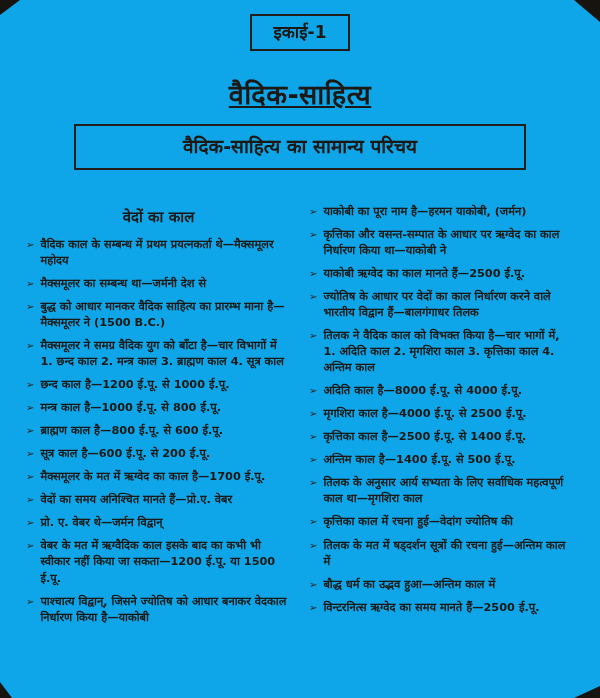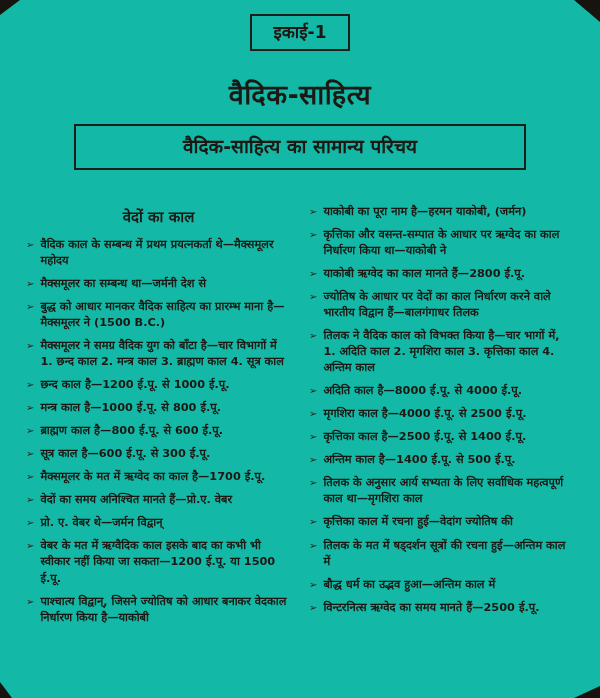--- a/index.html
+++ b/index.html
@@ -2,21 +2,21 @@
 <html lang="hi"><head>
 <meta charset="utf-8">
 <style>
   * { box-sizing: border-box; margin: 0; padding: 0; }
   html, body { background: #9a968e; font-family: "DejaVu Sans", sans-serif; }
   .page {
     position: relative;
     width: 600px;
     height: 698px;
     margin: 0 auto;
-    background: #14b8a6;
+    background: #0ea5e9;
     color: #1c1813;
     overflow: hidden;
   }
   
   .artifact { position: absolute; background: #17140f; }
   .art-tl { top: 0; left: 0; width: 20px; height: 15px; clip-path: polygon(0 0, 100% 0, 0 100%); }
   .art-tr { top: 0; right: 0; width: 26px; height: 22px; clip-path: polygon(0 0, 100% 0, 100% 100%); }
   .art-bl { bottom: 0; left: 0; width: 12px; height: 16px; clip-path: polygon(0 0, 100% 100%, 0 100%); }
   .art-br { bottom: 0; right: 0; width: 26px; height: 12px; clip-path: polygon(100% 0, 100% 100%, 0 100%); }
 
@@ -28,20 +28,21 @@
     padding: 4px 4px 6px 4px;
     font-size: 17px;
     font-weight: bold;
   }
   .main-title {
     margin-top: 24px;
     text-align: center;
     font-size: 27px;
     font-weight: bold;
     letter-spacing: 0.5px;
+    text-decoration: underline;
   }
   .subtitle-box {
     width: 452px;
     margin: 12px auto 0 auto;
     border: 2px solid #211d18;
     text-align: center;
     padding: 7px 6px 9px 6px;
     font-size: 19px;
     font-weight: bold;
   }
@@ -126,21 +127,21 @@
         <li class="item">
             <span class="bullet">➢</span>
             <span class="txt">मन्त्र काल है—1000 ई.पू. से 800 ई.पू.</span>
           </li>
         <li class="item">
             <span class="bullet">➢</span>
             <span class="txt">ब्राह्मण काल है—800 ई.पू. से 600 ई.पू.</span>
           </li>
         <li class="item">
             <span class="bullet">➢</span>
-            <span class="txt">सूत्र काल है—600 ई.पू. से 300 ई.पू.</span>
+            <span class="txt">सूत्र काल है—600 ई.पू. से 200 ई.पू.</span>
           </li>
         <li class="item">
             <span class="bullet">➢</span>
             <span class="txt">मैक्समूलर के मत में ऋग्वेद का काल है—1700 ई.पू.</span>
           </li>
         <li class="item">
             <span class="bullet">➢</span>
             <span class="txt">वेदों का समय अनिश्चित मानते हैं—प्रो.ए. वेबर</span>
           </li>
         <li class="item">
@@ -163,21 +164,21 @@
         <li class="item">
             <span class="bullet">➢</span>
             <span class="txt">याकोबी का पूरा नाम है—हरमन याकोबी, (जर्मन)</span>
           </li>
         <li class="item">
             <span class="bullet">➢</span>
             <span class="txt">कृत्तिका और वसन्त-सम्पात के आधार पर ऋग्वेद का काल निर्धारण किया था—याकोबी ने</span>
           </li>
         <li class="item">
             <span class="bullet">➢</span>
-            <span class="txt">याकोबी ऋग्वेद का काल मानते हैं—2800 ई.पू.</span>
+            <span class="txt">याकोबी ऋग्वेद का काल मानते हैं—2500 ई.पू.</span>
           </li>
         <li class="item">
             <span class="bullet">➢</span>
             <span class="txt">ज्योतिष के आधार पर वेदों का काल निर्धारण करने वाले भारतीय विद्वान हैं—बालगंगाधर तिलक</span>
           </li>
         <li class="item">
             <span class="bullet">➢</span>
             <span class="txt">तिलक ने वैदिक काल को विभक्त किया है—चार भागों में, 1. अदिति काल 2. मृगशिरा काल 3. कृत्तिका काल 4. अन्तिम काल</span>
           </li>
         <li class="item">

